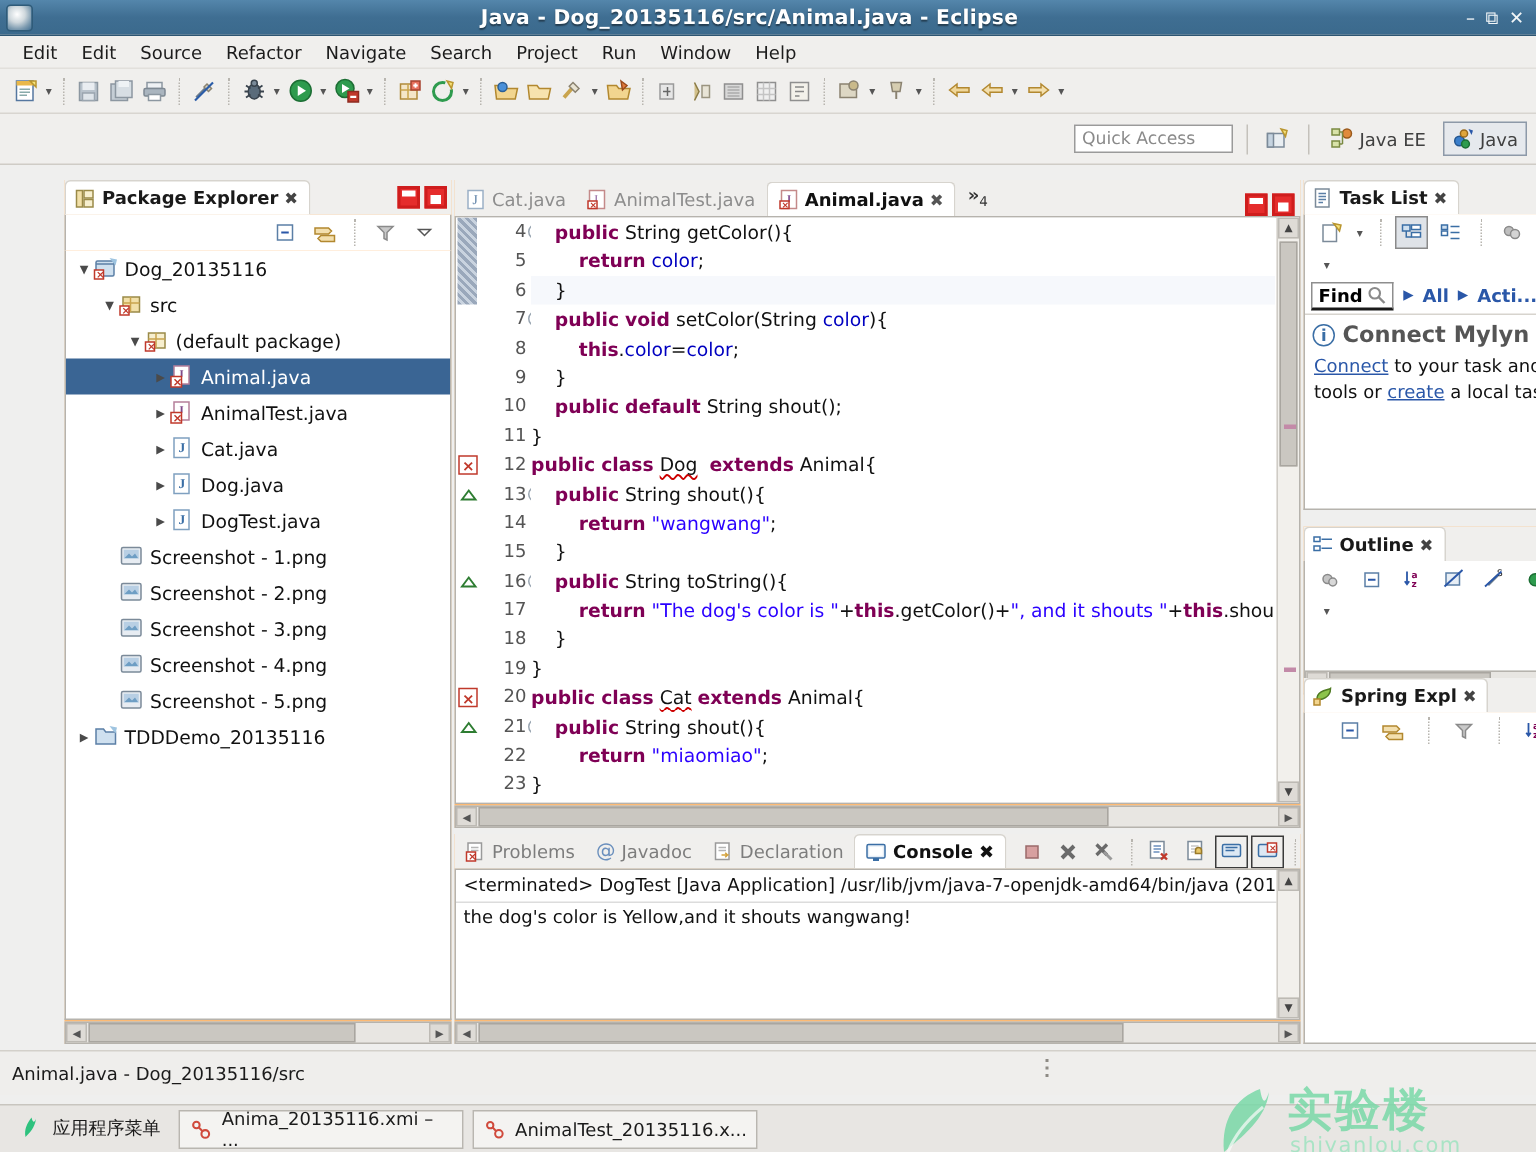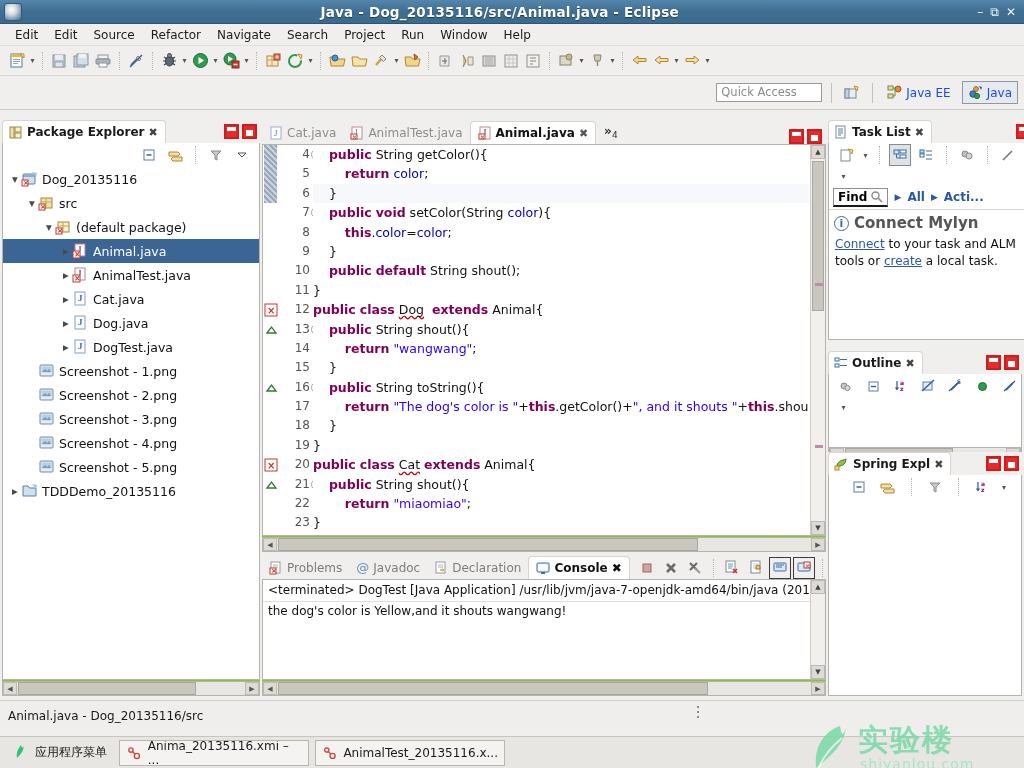--- a/index.html
+++ b/index.html
@@ -67,26 +67,26 @@
     border-bottom: 1px solid #cfccc6;
   }
   .qa-input {
     width: 106px; height: 19px; background: #fff;
     border: 1px solid #9a9a9a; color: #8a8a8a;
     font-size: 11.5px; padding: 0 4px; line-height: 17px;
   }
   .persp-sep { width: 1px; height: 20px; background: #c4c1bb; margin: 0 3px; }
   .persp {
     display: inline-flex; align-items: center; gap: 4px;
-    height: 23px; padding: 0 5px; font-size: 12px; color: #1d4ed8;
+    height: 23px; padding: 0 5px; font-size: 12px; color: #404040;
   }
   .persp.active { border: 1px solid #8d99a8; background: #e6e9ed; }
 
   
-  .panel { position: absolute; background: #84cc16; }
+  .panel { position: absolute; background: #fdba74; margin-left: 41px; }
   .view-tabbar {
     height: 23px; position: relative;
     background: #f0efed;
     display: flex; align-items: center;
   }
   .view-tab {
     display: inline-flex; align-items: center; gap: 4px;
     height: 23px; padding: 0 7px 0 5px;
     background: #ffffff;
     border-top: 1px solid #d7d4ce; border-left: 1px solid #d7d4ce; border-right: 1px solid #d7d4ce;

